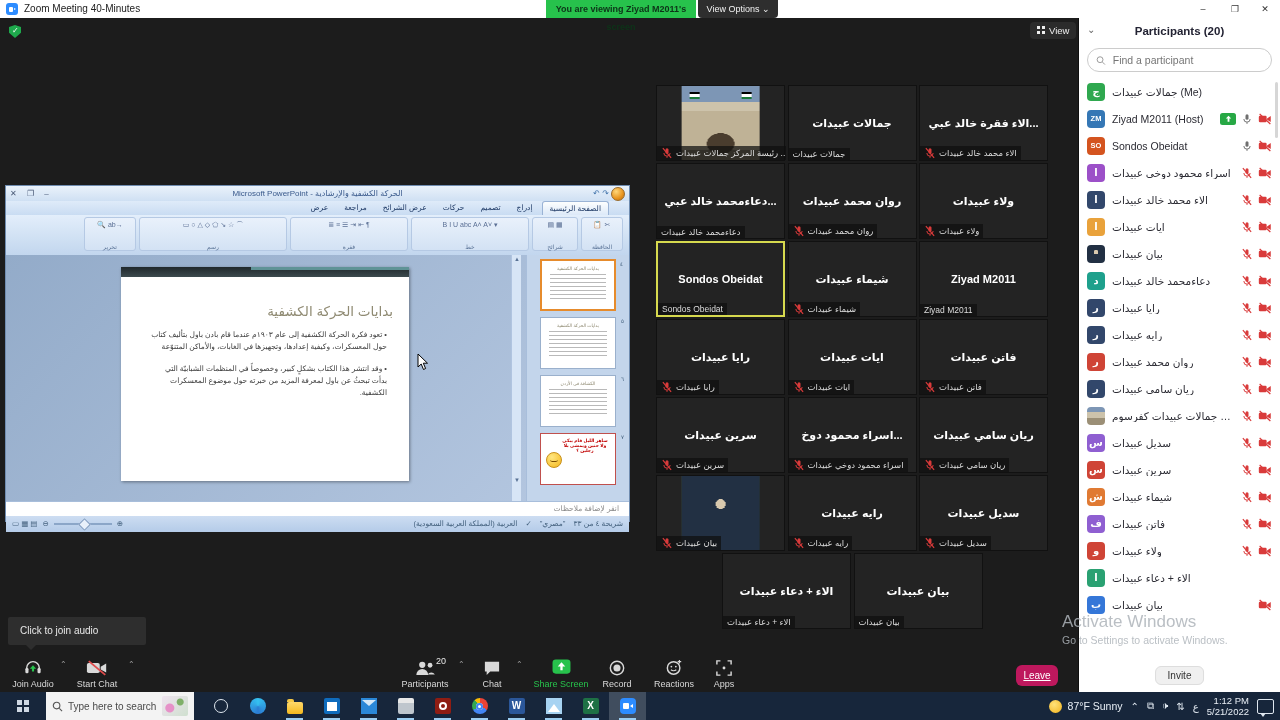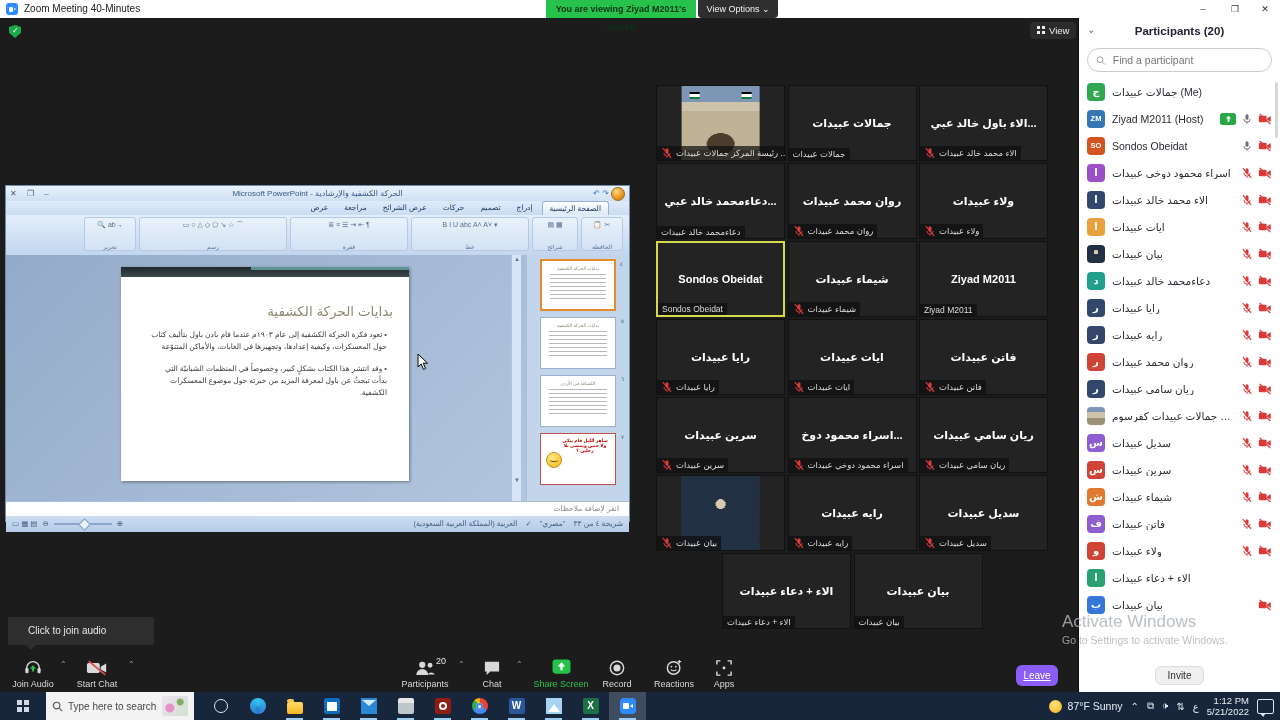--- a/index.html
+++ b/index.html
@@ -49,32 +49,32 @@
   .vphoto.building:before,.vphoto.building:after{content:"";position:absolute;top:6px;width:10px;height:7px;
      background:linear-gradient(#000 0 33%,#fff 33% 66%,#1a7a3a 66%);}
   .vphoto.building:before{left:8px;} .vphoto.building:after{right:8px;}
   .vphoto.girl{background:
      radial-gradient(circle 11px at 50% 38%, #d9c9ae 0 45%, #223043 46% 100%),
      radial-gradient(circle 24px at 50% 62%, #5a6f8c 0 60%, transparent 61%),
      linear-gradient(135deg,#3d4f33,#27331f 60%,#1d2617);}
 
   
   #tooltip{left:8px;top:599px;width:126px;height:28px;background:#2e2e2e;color:#e8e8e8;
-     font-size:10px;line-height:28px;padding-left:20px;border-radius:2px;}
+     font-size:10px;line-height:28px;padding-left:12px;border-radius:2px;}
   #tooltip:after{content:"";position:absolute;left:18px;bottom:-5px;border-left:5px solid transparent;
      border-right:5px solid transparent;border-top:5px solid #2e2e2e;}
 
   
   #toolbar{left:0;top:632px;width:1078px;height:42px;}
   .tb-btn{position:absolute;top:6px;text-align:center;color:#d9d9d9;font-size:9px;cursor:pointer;}
   .tb-ic{height:20px;display:flex;align-items:flex-end;justify-content:center;margin-bottom:3px;}
   .tb-caret{position:absolute;top:4px;font-size:8px;color:#9a9a9a;}
   .badge-num{position:absolute;top:0;font-size:9px;color:#e8e8e8;}
   .share-green{color:#27c24c !important;}
-  #leave-btn{position:absolute;left:1016px;top:15px;width:42px;height:21px;background:#8b5cf6;border:none;
+  #leave-btn{position:absolute;left:1016px;top:15px;width:42px;height:21px;background:#be185d;border:none;
      border-radius:6px;color:#fff;font-size:10px;cursor:pointer;text-decoration:underline;}
 
   
   #panel{left:1078px;top:18px;width:202px;height:674px;background:#fff;border-left:1px solid #0f0f0f;box-sizing:border-box;}
   #panel-header{position:relative;height:26px;}
   #panel-chevron{position:absolute;left:8px;top:6px;color:#666;font-size:10px;cursor:pointer;}
   #panel-title{text-align:center;font-size:11.5px;font-weight:bold;color:#232333;line-height:26px;}
   #search-box{margin:4px 8px 6px 8px;height:22px;border:1px solid #ccc;border-radius:12px;
      display:flex;align-items:center;padding:0 8px;gap:5px;background:#fff;}
   #search-box input{border:none;outline:none;font-size:10.5px;color:#555;width:100%;background:transparent;
@@ -317,21 +317,21 @@
           <span class="ar">... رئيسة المركز جمالات عبيدات</span>
         </div>
       </div>
       <div class="tile" style="left: 131.5px; top: 0px;">
         <div class="center-name ar">جمالات عبيدات</div>
         <div class="vlabel">
           <span class="ar">جمالات عبيدات</span>
         </div>
       </div>
       <div class="tile" style="left: 263px; top: 0px;">
-        <div class="center-name ar">...الاء باول خالد عبي</div>
+        <div class="center-name ar">...الاء فقرة خالد عبي</div>
         <div class="vlabel">
           <svg width="12" height="12" viewBox="0 0 16 16">
      <rect x="6" y="1.5" width="4" height="7.5" rx="2" fill="#d93b3b"></rect>
      <path d="M3.8 8 a4.2 4.2 0 0 0 8.4 0" fill="none" stroke="#d93b3b" stroke-width="1.3"></path>
      <line x1="8" y1="12.4" x2="8" y2="14.5" stroke="#d93b3b" stroke-width="1.3"></line>
      <line x1="2.5" y1="1.5" x2="13.5" y2="14.5" stroke="#d93b3b" stroke-width="1.6"></line>
           </svg>
           <span class="ar">الاء محمد خالد عبيدات</span>
         </div>
       </div>

